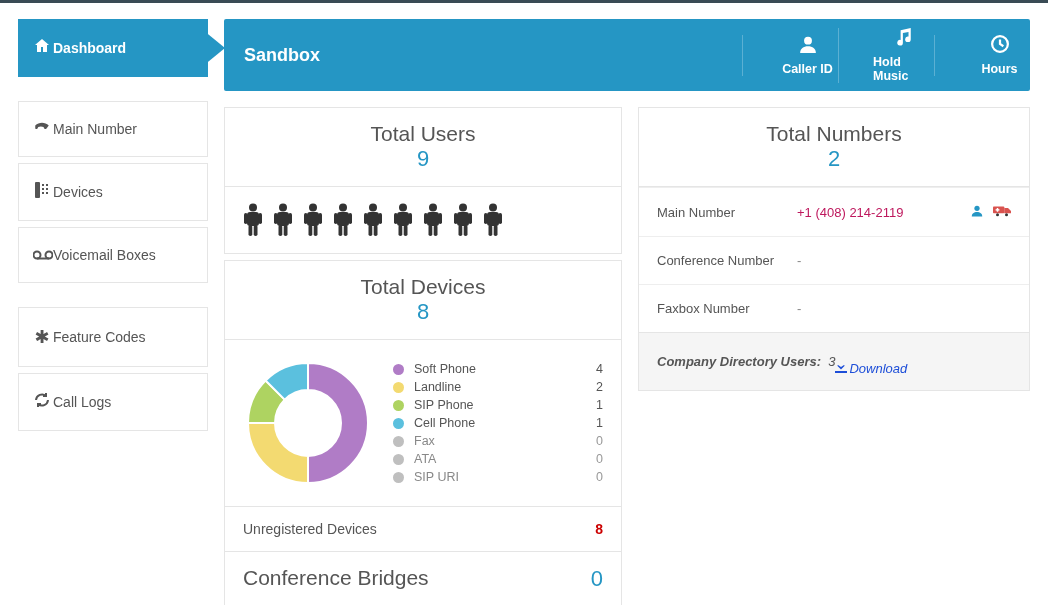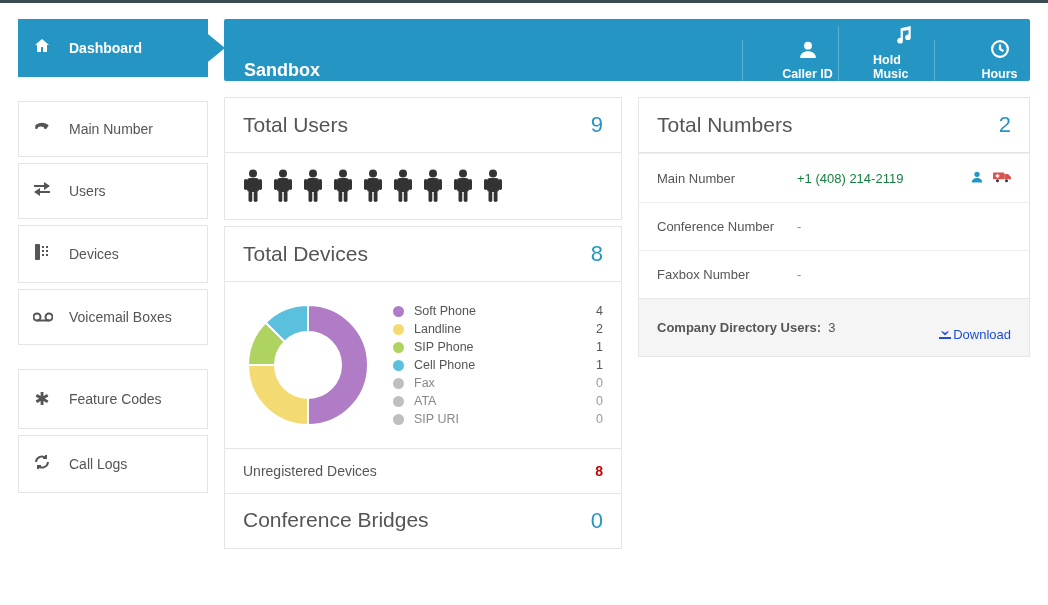--- a/index.html
+++ b/index.html
@@ -10,21 +10,21 @@
     width: 1048px;
     height: 605px;
     overflow: hidden;
     border-top: 3px solid #3a4b55;
     padding: 16px 18px 0 18px;
   }
   .layout { display: flex; gap: 16px; }
   
   .sidebar { width: 190px; flex: 0 0 190px; }
   .side-item {
-    display: flex; align-items: center; gap: 18px;
+    display: flex; align-items: center; gap: 2px;
     padding: 18px 14px;
     border: 1px solid #e5e5e5;
     background: #fff;
     color: #555;
     font-size: 14px;
     margin-bottom: 6px;
     cursor: pointer;
     position: relative;
   }
   .side-item .icon { width: 18px; text-align: center; color: #555; font-size: 16px; }
@@ -40,24 +40,24 @@
     position: absolute;
     right: -18px; top: 50%; transform: translateY(-50%);
     border: 18px solid transparent;
     border-left: 22px solid #2596c4;
     border-right: none;
   }
   .side-gap { height: 18px; }
   
   .main { flex: 1; display: flex; flex-direction: column; gap: 16px; }
   .topbar {
-    display: flex; align-items: flex-end;
+    display: flex; align-items: center;
     background: #2596c4; color: #fff;
     border-radius: 2px;
-    height: 62px;
+    height: 72px;
     overflow: hidden;
   }
   .topbar-title {
     flex: 1; display: flex; align-items: center;
     padding: 0 20px; font-size: 18px; font-weight: 600;
   }
   .topbar-btn {
     width: 96px; border-left: 1px solid rgba(255,255,255,0.25);
     display: flex; flex-direction: column; justify-content: center; align-items: center;
     gap: 4px; font-size: 12.5px; font-weight: 600; cursor: pointer; padding-left: 34px;
@@ -65,20 +65,21 @@
   .topbar-btn .ico { font-size: 18px; }
   .content { display: flex; gap: 16px; }
   .col-left { flex: 1; display: flex; flex-direction: column; gap: 6px; }
   .col-right { width: 392px; flex: 0 0 392px; }
   .card { border: 1px solid #e5e5e5; background: #fff; }
   .card + .card { }
   .card-head {
     display: flex; align-items: center; justify-content: space-between;
     padding: 14px 18px;
     border-bottom: 1px solid #e5e5e5;
+    flex-direction: column;
   }
   .card-head h2 { font-size: 21px; font-weight: 400; color: #555; }
   .count { font-size: 22px; color: #2596c4; font-weight: 400; }
   .card-body { padding: 16px 18px; }
   
   .people { display: flex; gap: 10px; }
   .person { color: #333; }
   
   .devices-body { display: flex; gap: 20px; align-items: center; padding: 18px; }
   .legend { flex: 1; }
@@ -94,29 +95,30 @@
   }
   .red { color: #cc0000; font-weight: 600; }
   .row-split .count { font-size: 22px; }
   
   .num-row {
     display: flex; align-items: center; padding: 16px 18px;
     border-top: 1px solid #eee; font-size: 13px; color: #555;
   }
   .num-row:first-child { border-top: none; }
   .num-label { width: 140px; }
-  .num-val { flex: 1; color: #15803d; }
+  .num-val { flex: 1; color: #be185d; }
   .num-val.muted { color: #888; }
   .num-icons { display: flex; gap: 10px; align-items: center; }
   .ic-user { color: #2596c4; font-size: 14px; }
   .ic-fax  { color: #d9534f; font-size: 14px; }
   .dir-row {
-    display: flex; align-items: center; justify-content: space-between;
+    display: flex; align-items: center; justify-content: flex-start;
     padding: 14px 18px; background: #f5f5f5; border-top: 1px solid #e5e5e5;
     font-size: 13px;
+    font-style: italic;
   }
   .dir-row b { color: #555; }
   .dl { color: #1d4ed8; cursor: pointer; display: flex; gap: 2px; align-items: center; margin-top: 14px; }
   
   .donut-wrap { position: relative; width: 130px; height: 130px; }
   svg.person-svg { display: block; }
 </style>
 </head>
 <body>
 
@@ -133,28 +135,20 @@
     </div>
     <div class="side-gap"></div>
 
     <div class="side-item">
       <span class="icon">
         <svg width="18" height="14" viewBox="0 0 24 16" fill="currentColor">
             <path d="M3 6c5-5 13-5 18 0l-3 4c-1 1-2 1-3 0l-1-2c-2-1-5-1-7 0l-1 2c-1 1-2 1-3 0z"></path>
           </svg>
       </span>
       <span>Main Number</span>
-    </div>
-    <div class="side-item">
-      <span class="icon">
-        <svg width="16" height="14" viewBox="0 0 16 14" fill="currentColor">
-            <path d="M0 3h10V0l6 4-6 4V5H0zM16 11H6v3L0 10l6-4v3h10z"></path>
-          </svg>
-      </span>
-      <span>Users</span>
     </div>
     <div class="side-item">
       <span class="icon">
         <svg width="14" height="16" viewBox="0 0 14 16" fill="currentColor">
             <rect x="0" y="0" width="5" height="16" rx="1"></rect>
             <rect x="7" y="2" width="2" height="2"></rect>
             <rect x="11" y="2" width="2" height="2"></rect>
             <rect x="7" y="6" width="2" height="2"></rect>
             <rect x="11" y="6" width="2" height="2"></rect>
             <rect x="7" y="10" width="2" height="2"></rect>

